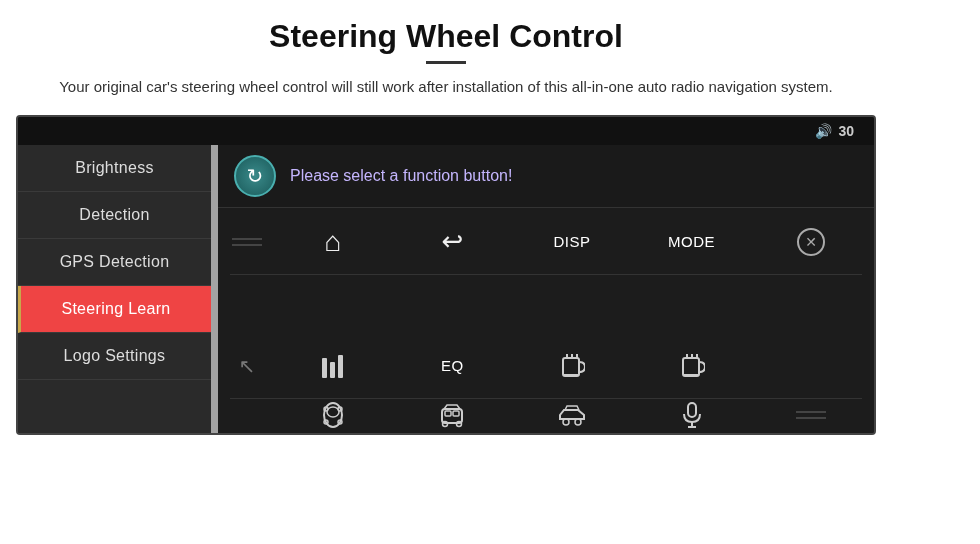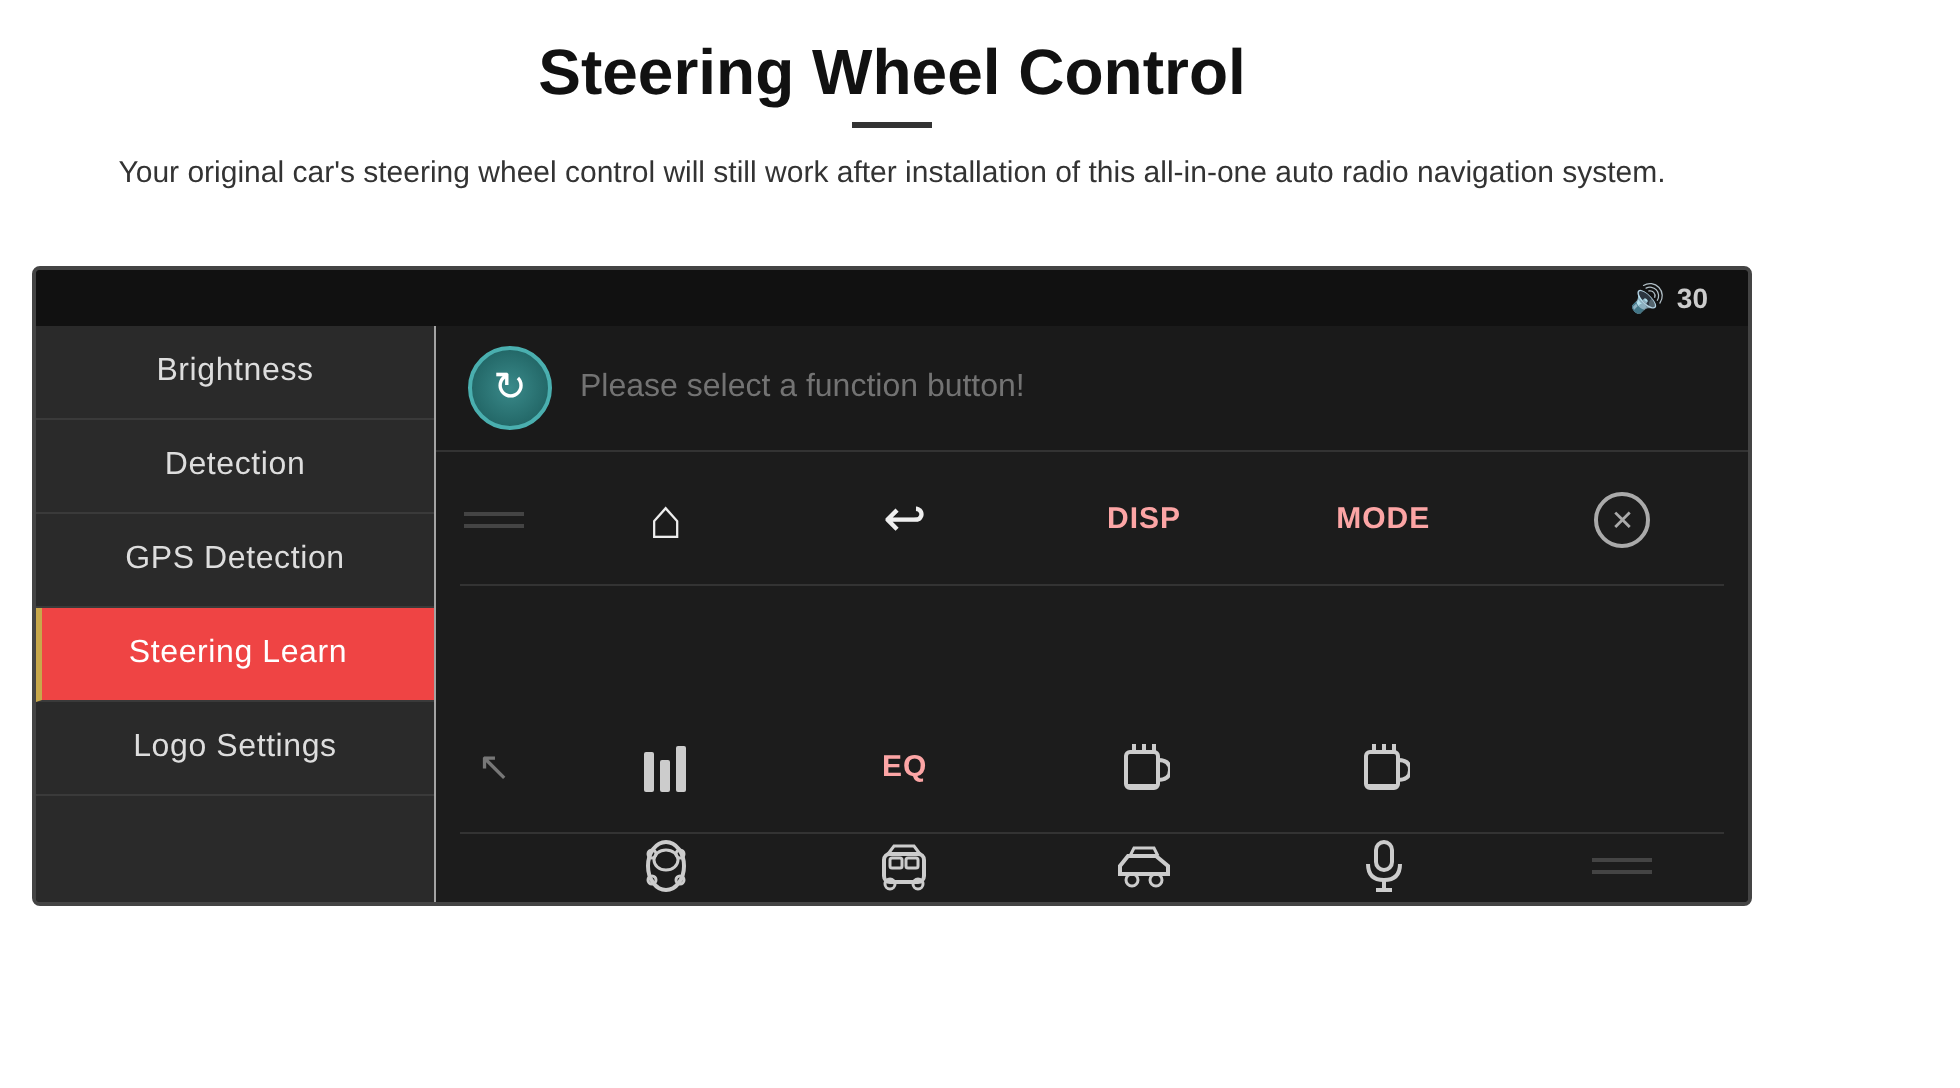--- a/index.html
+++ b/index.html
@@ -32,21 +32,21 @@
       height: 3px;
       background: #333;
       margin: 0 auto 12px auto;
     }
 
     .subtitle {
       font-size: 15px;
       color: #333;
       text-align: center;
       line-height: 1.5;
-      margin-bottom: 34px;
+      margin-bottom: 16px;
     }
 
     
     .device-ui {
       width: 860px;
       height: 320px;
       background: #1a1a1a;
       border-radius: 4px;
       overflow: hidden;
       display: flex;
@@ -84,21 +84,21 @@
       overflow: hidden;
     }
 
     
     .sidebar {
       width: 200px;
       background: #2a2a2a;
       display: flex;
       flex-direction: column;
       flex-shrink: 0;
-      border-right: 1px solid #a3a3a3;
+      border-right: 7px solid #a3a3a3;
     }
 
     .sidebar-item {
       padding: 14px 0;
       text-align: center;
       color: #ddd;
       font-size: 16px;
       font-weight: 400;
       border-bottom: 1px solid #3a3a3a;
       cursor: pointer;
@@ -142,21 +142,21 @@
       cursor: pointer;
       border: 2px solid #4aafaf;
     }
 
     .refresh-icon {
       font-size: 20px;
       color: #fff;
     }
 
     .function-prompt {
-      color: #737373;
+      color: #c4b5fd;
       font-size: 16px;
     }
 
     
     .grid-area {
       flex: 1;
       display: grid;
       grid-template-columns: 50px repeat(5, 1fr);
       grid-template-rows: repeat(3, 1fr);
       padding: 4px;
@@ -179,22 +179,22 @@
       cursor: default;
     }
 
     .icon-symbol {
       font-size: 22px;
       color: #ddd;
     }
 
     .icon-text {
       font-size: 15px;
-      font-weight: 700;
-      color: #fca5a5;
+      font-weight: 400;
+      color: #ffffff;
       letter-spacing: 0.5px;
     }
 
     
     .house-icon { font-size: 28px; color: #eee; }
     .back-icon { font-size: 26px; color: #eee; }
     .no-phone-icon { 
       width: 28px; height: 28px; 
       border: 2px solid #aaa; border-radius: 50%;
       position: relative;

